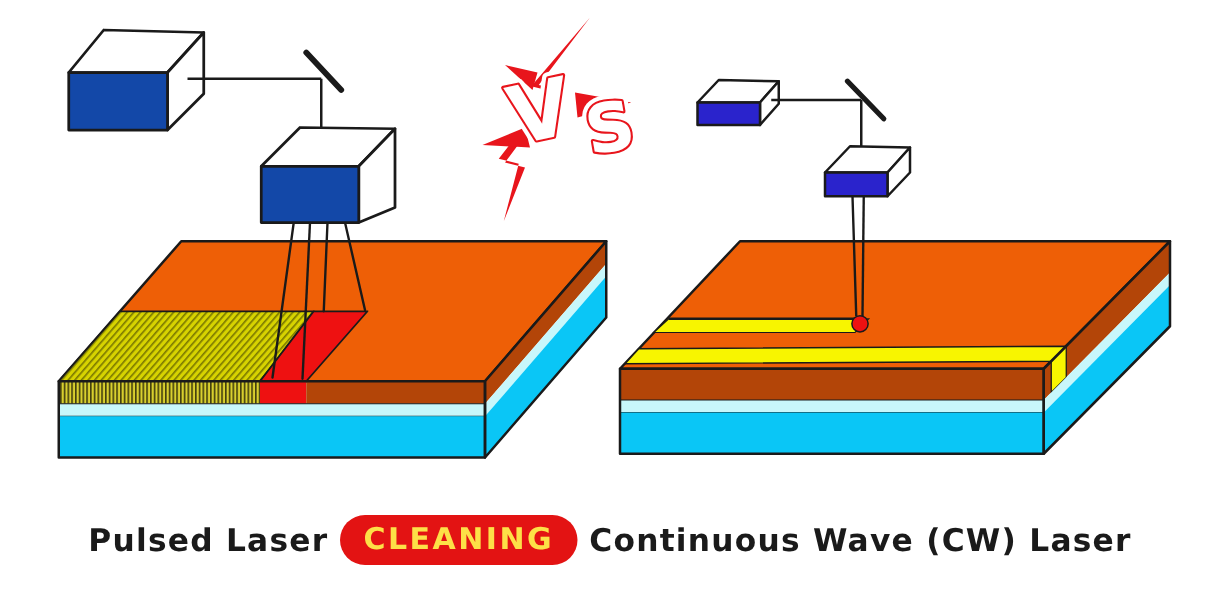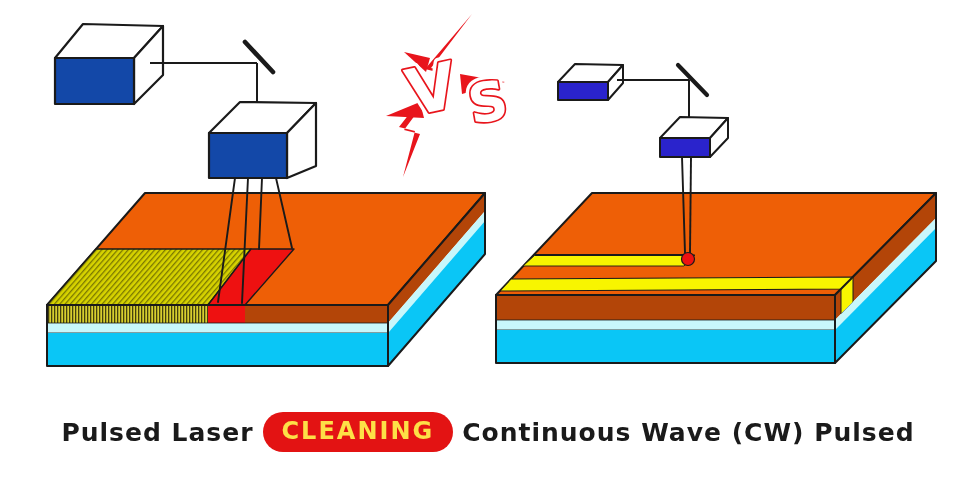--- a/index.html
+++ b/index.html
@@ -147,15 +147,15 @@
         <polygon points="660,138 680,117 728,118 710,138" fill="#FFFFFF"></polygon>
         <polygon points="710,138 728,118 728,138 710,157" fill="#FFFFFF"></polygon>
         <rect x="660" y="138" width="50" height="19" fill="#2A23CC"></rect>
       </g>
     </g>
   </svg>
 
   <div class="caption">
     <span class="cap-text">Pulsed Laser</span>
     <span class="pill" style="background: rgb(227, 19, 19);">CLEANING</span>
-    <span class="cap-text">Continuous Wave (CW) Pulsed</span>
+    <span class="cap-text">Continuous Wave (CW) Laser</span>
   </div>
 </div>
 
 </body></html>

